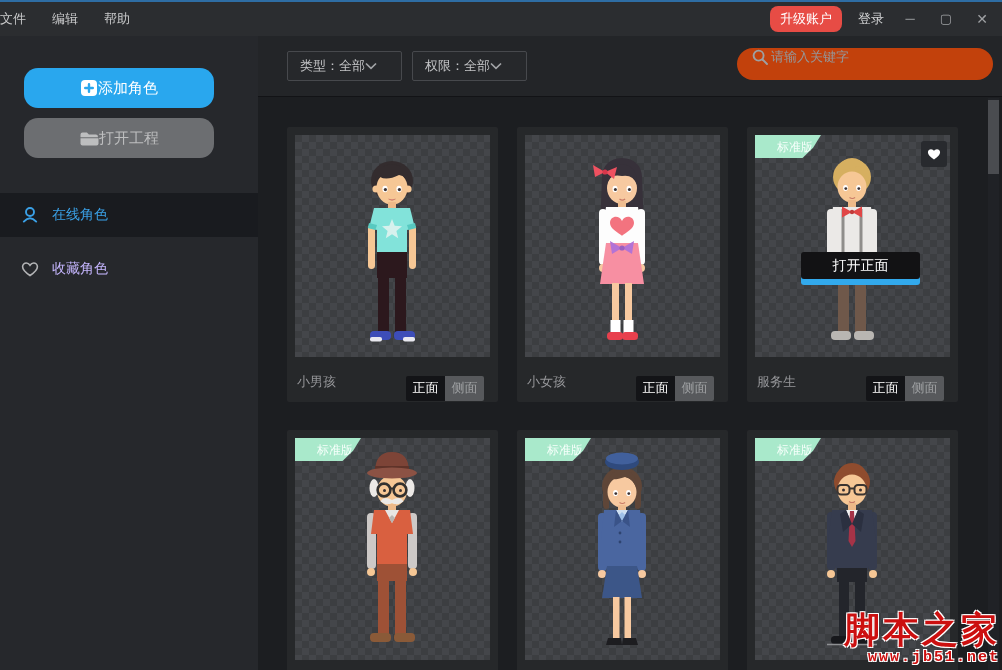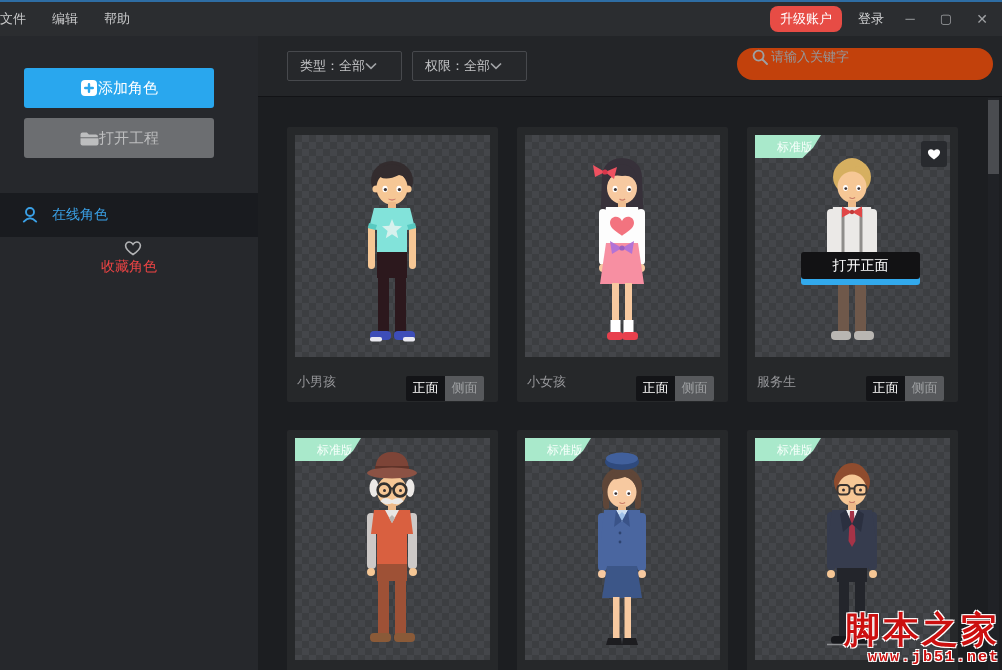--- a/index.html
+++ b/index.html
@@ -13,26 +13,26 @@
   .menu{display:flex;gap:26px;margin-left:0;}
   .menu-item{color:#c9cacb;font-size:13px;cursor:default;}
   .top-right{position:absolute;right:10px;top:0;height:34px;display:flex;align-items:center;gap:16px;}
   .upgrade-btn{background:#e74c45;color:#fff;font-size:13px;padding:4px 10px;border-radius:8px;}
   .login{color:#d6d7d8;font-size:13px;}
   .winctl{color:#9fa1a4;font-size:13px;width:20px;text-align:center;line-height:20px;}
   .winctl.close{font-size:14px;}
 
   
   .sidebar{left:0;top:36px;width:258px;height:634px;background:#26282c;}
-  .side-btn{position:absolute;left:24px;width:190px;height:40px;border-radius:3px;display:flex;align-items:center;justify-content:center;font-size:15px;}
+  .side-btn{position:absolute;left:24px;width:190px;height:40px;border-radius:14px;display:flex;align-items:center;justify-content:center;font-size:15px;}
   .add-btn{top:32px;background:#29a7ee;color:#fff;}
   .open-btn{top:82px;background:#6c6e71;color:#bdbebf;}
   .nav-item{position:absolute;left:0;width:258px;display:flex;align-items:center;font-size:14px;}
   .nav-online{top:157px;height:44px;background:#191b1f;color:#3aa0e6;}
-  .nav-fav{top:202px;height:46px;color:#ef4444;flex-direction:column;}
+  .nav-fav{top:210px;height:46px;color:#c4b5fd;}
   .nav-item .nicon{margin-left:20px;margin-right:12px;display:flex;}
 
   
   .main{left:258px;top:36px;width:744px;height:634px;background:#1c1e21;}
   .hdr{left:0;top:0;width:744px;height:61px;background:#232528;border-bottom:1px solid #121316;box-sizing:border-box;}
   .dd{position:absolute;top:15px;height:30px;box-sizing:border-box;border:1px solid #47494d;border-radius:2px;background:#26282b;color:#c3c4c6;font-size:13px;display:flex;align-items:center;padding:0 10px 0 12px;}
   .dd1{left:29px;min-width:115px;}
   .dd2{left:154px;min-width:115px;}
   .searchbox{position:absolute;left:479px;top:12px;width:256px;height:32px;border-radius:16px;background:#c2410c;display:flex;align-items:flex-start;box-sizing:border-box;padding:0 12px 0 14px;gap:0;}
   .searchbox input{flex:1;background:transparent;border:none;outline:none;color:#cfd0d2;font-size:13px;font-family:inherit;}

